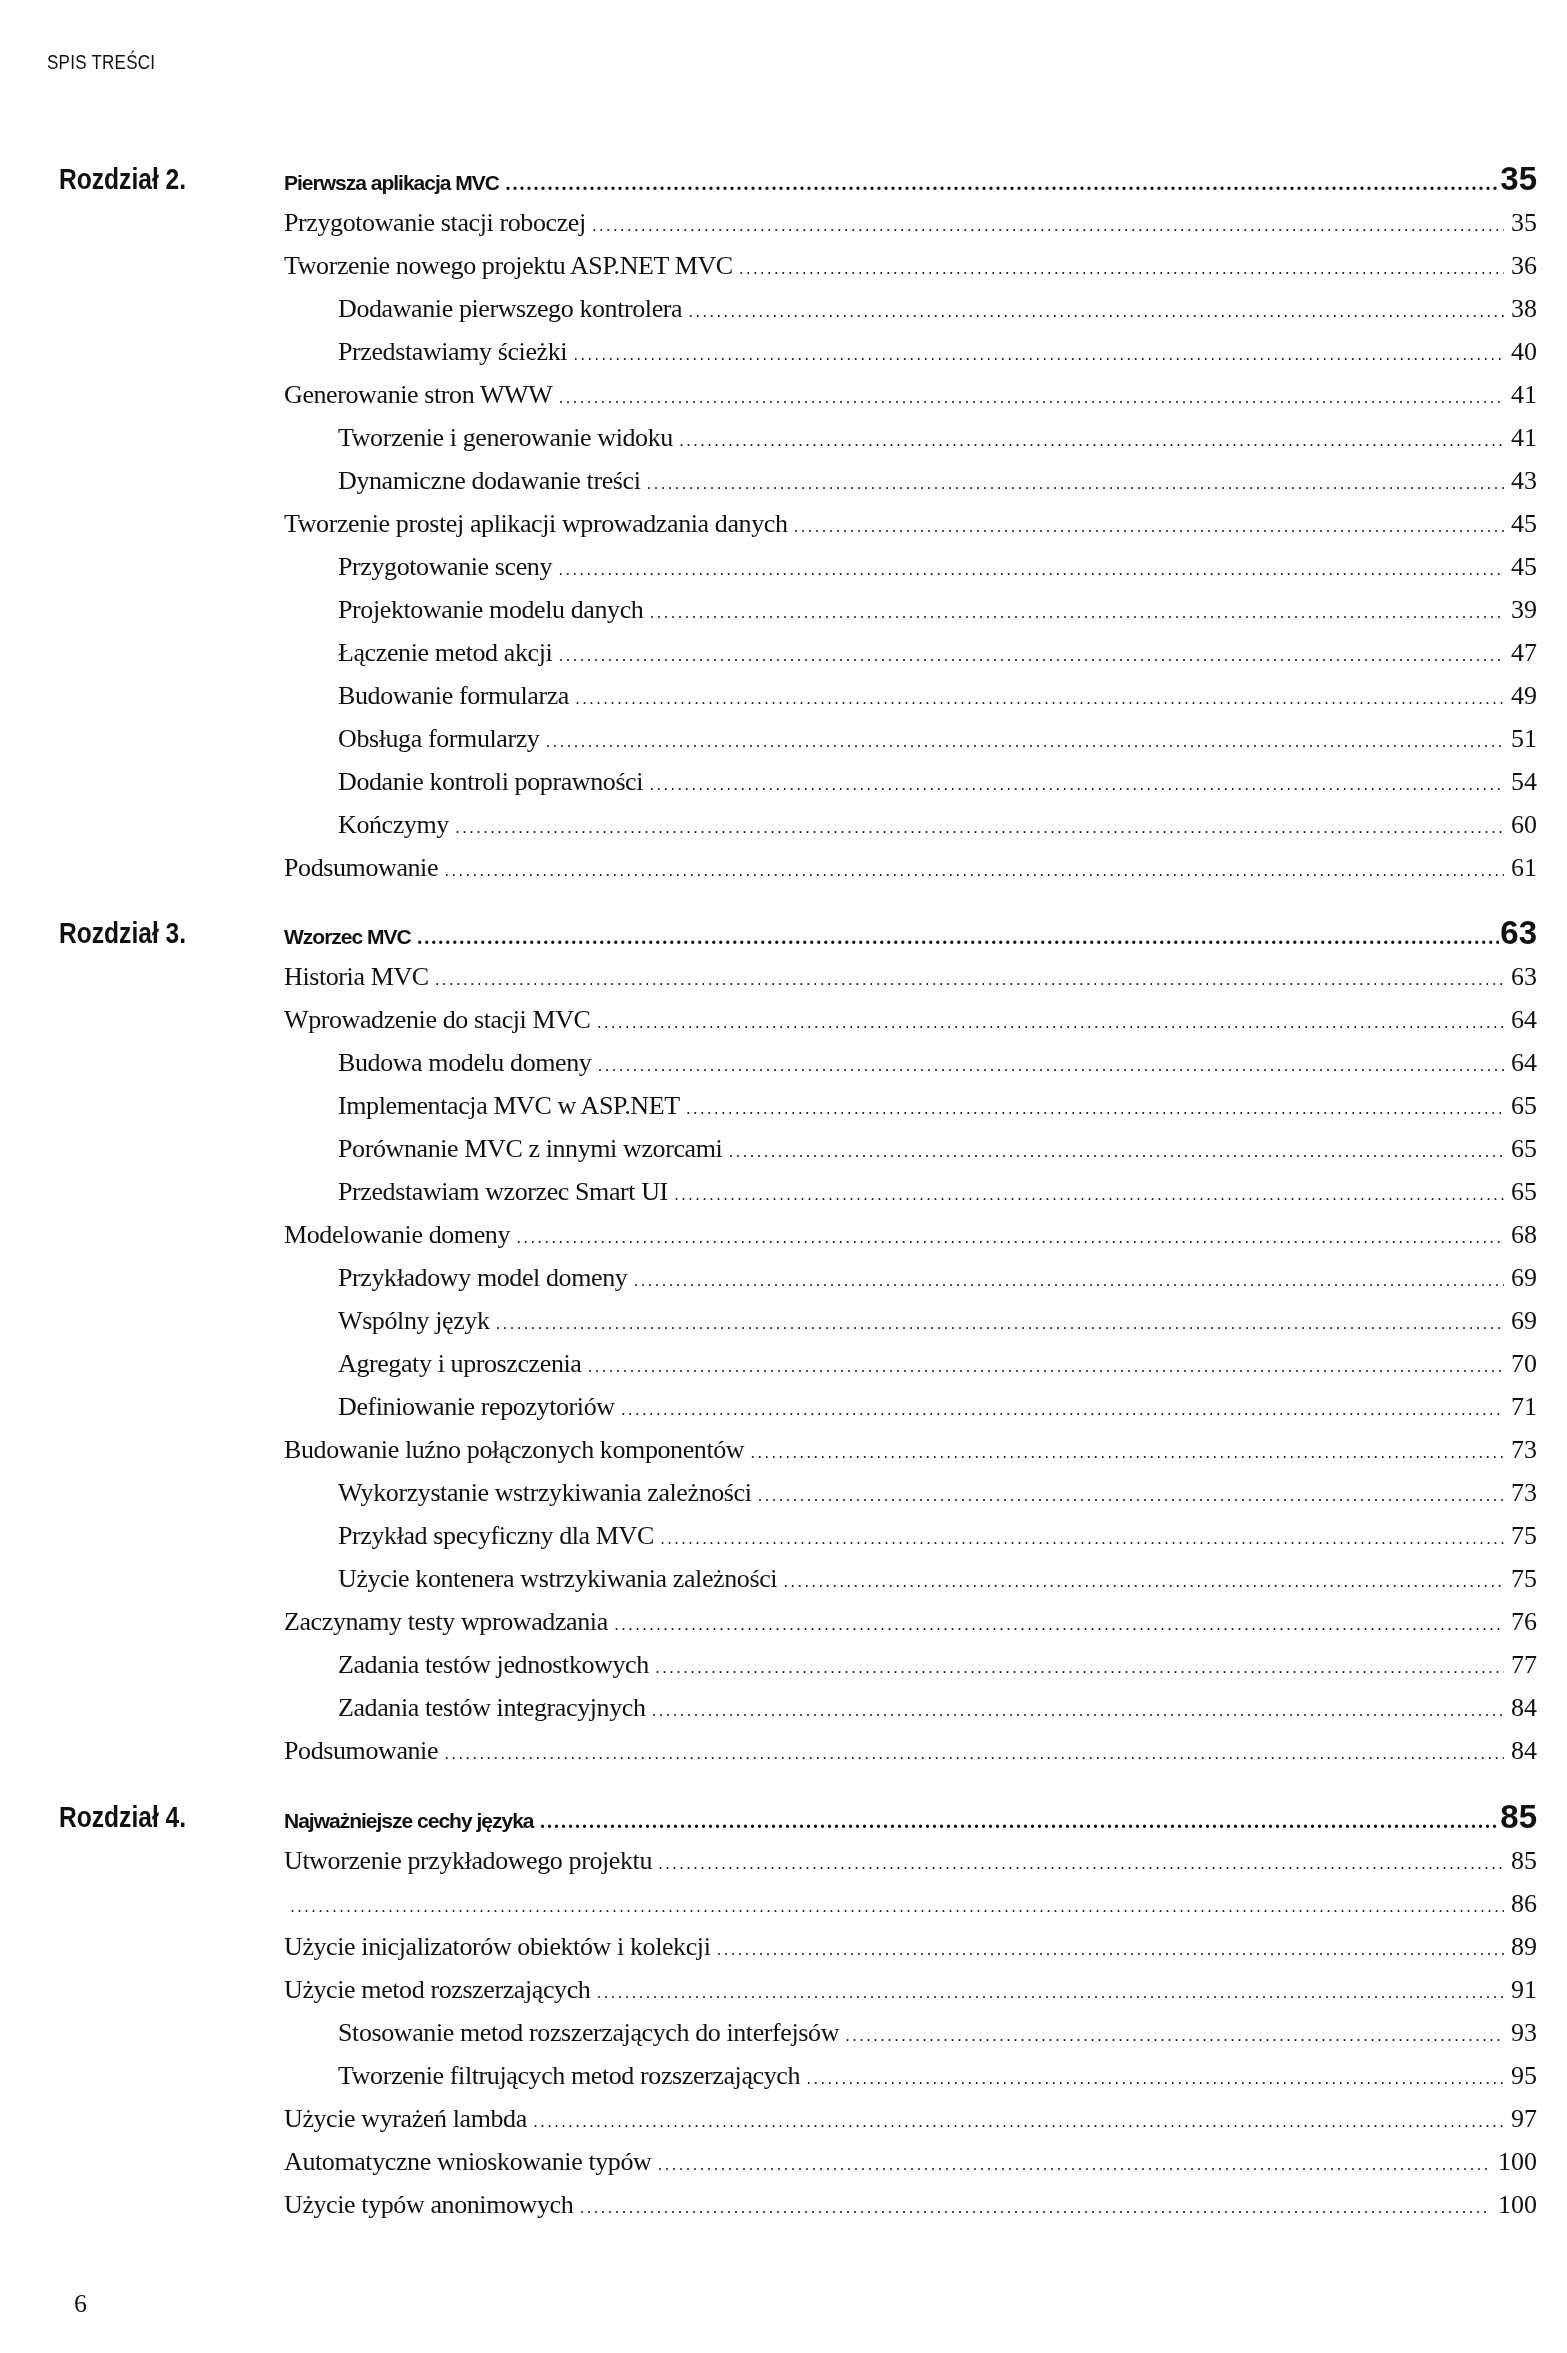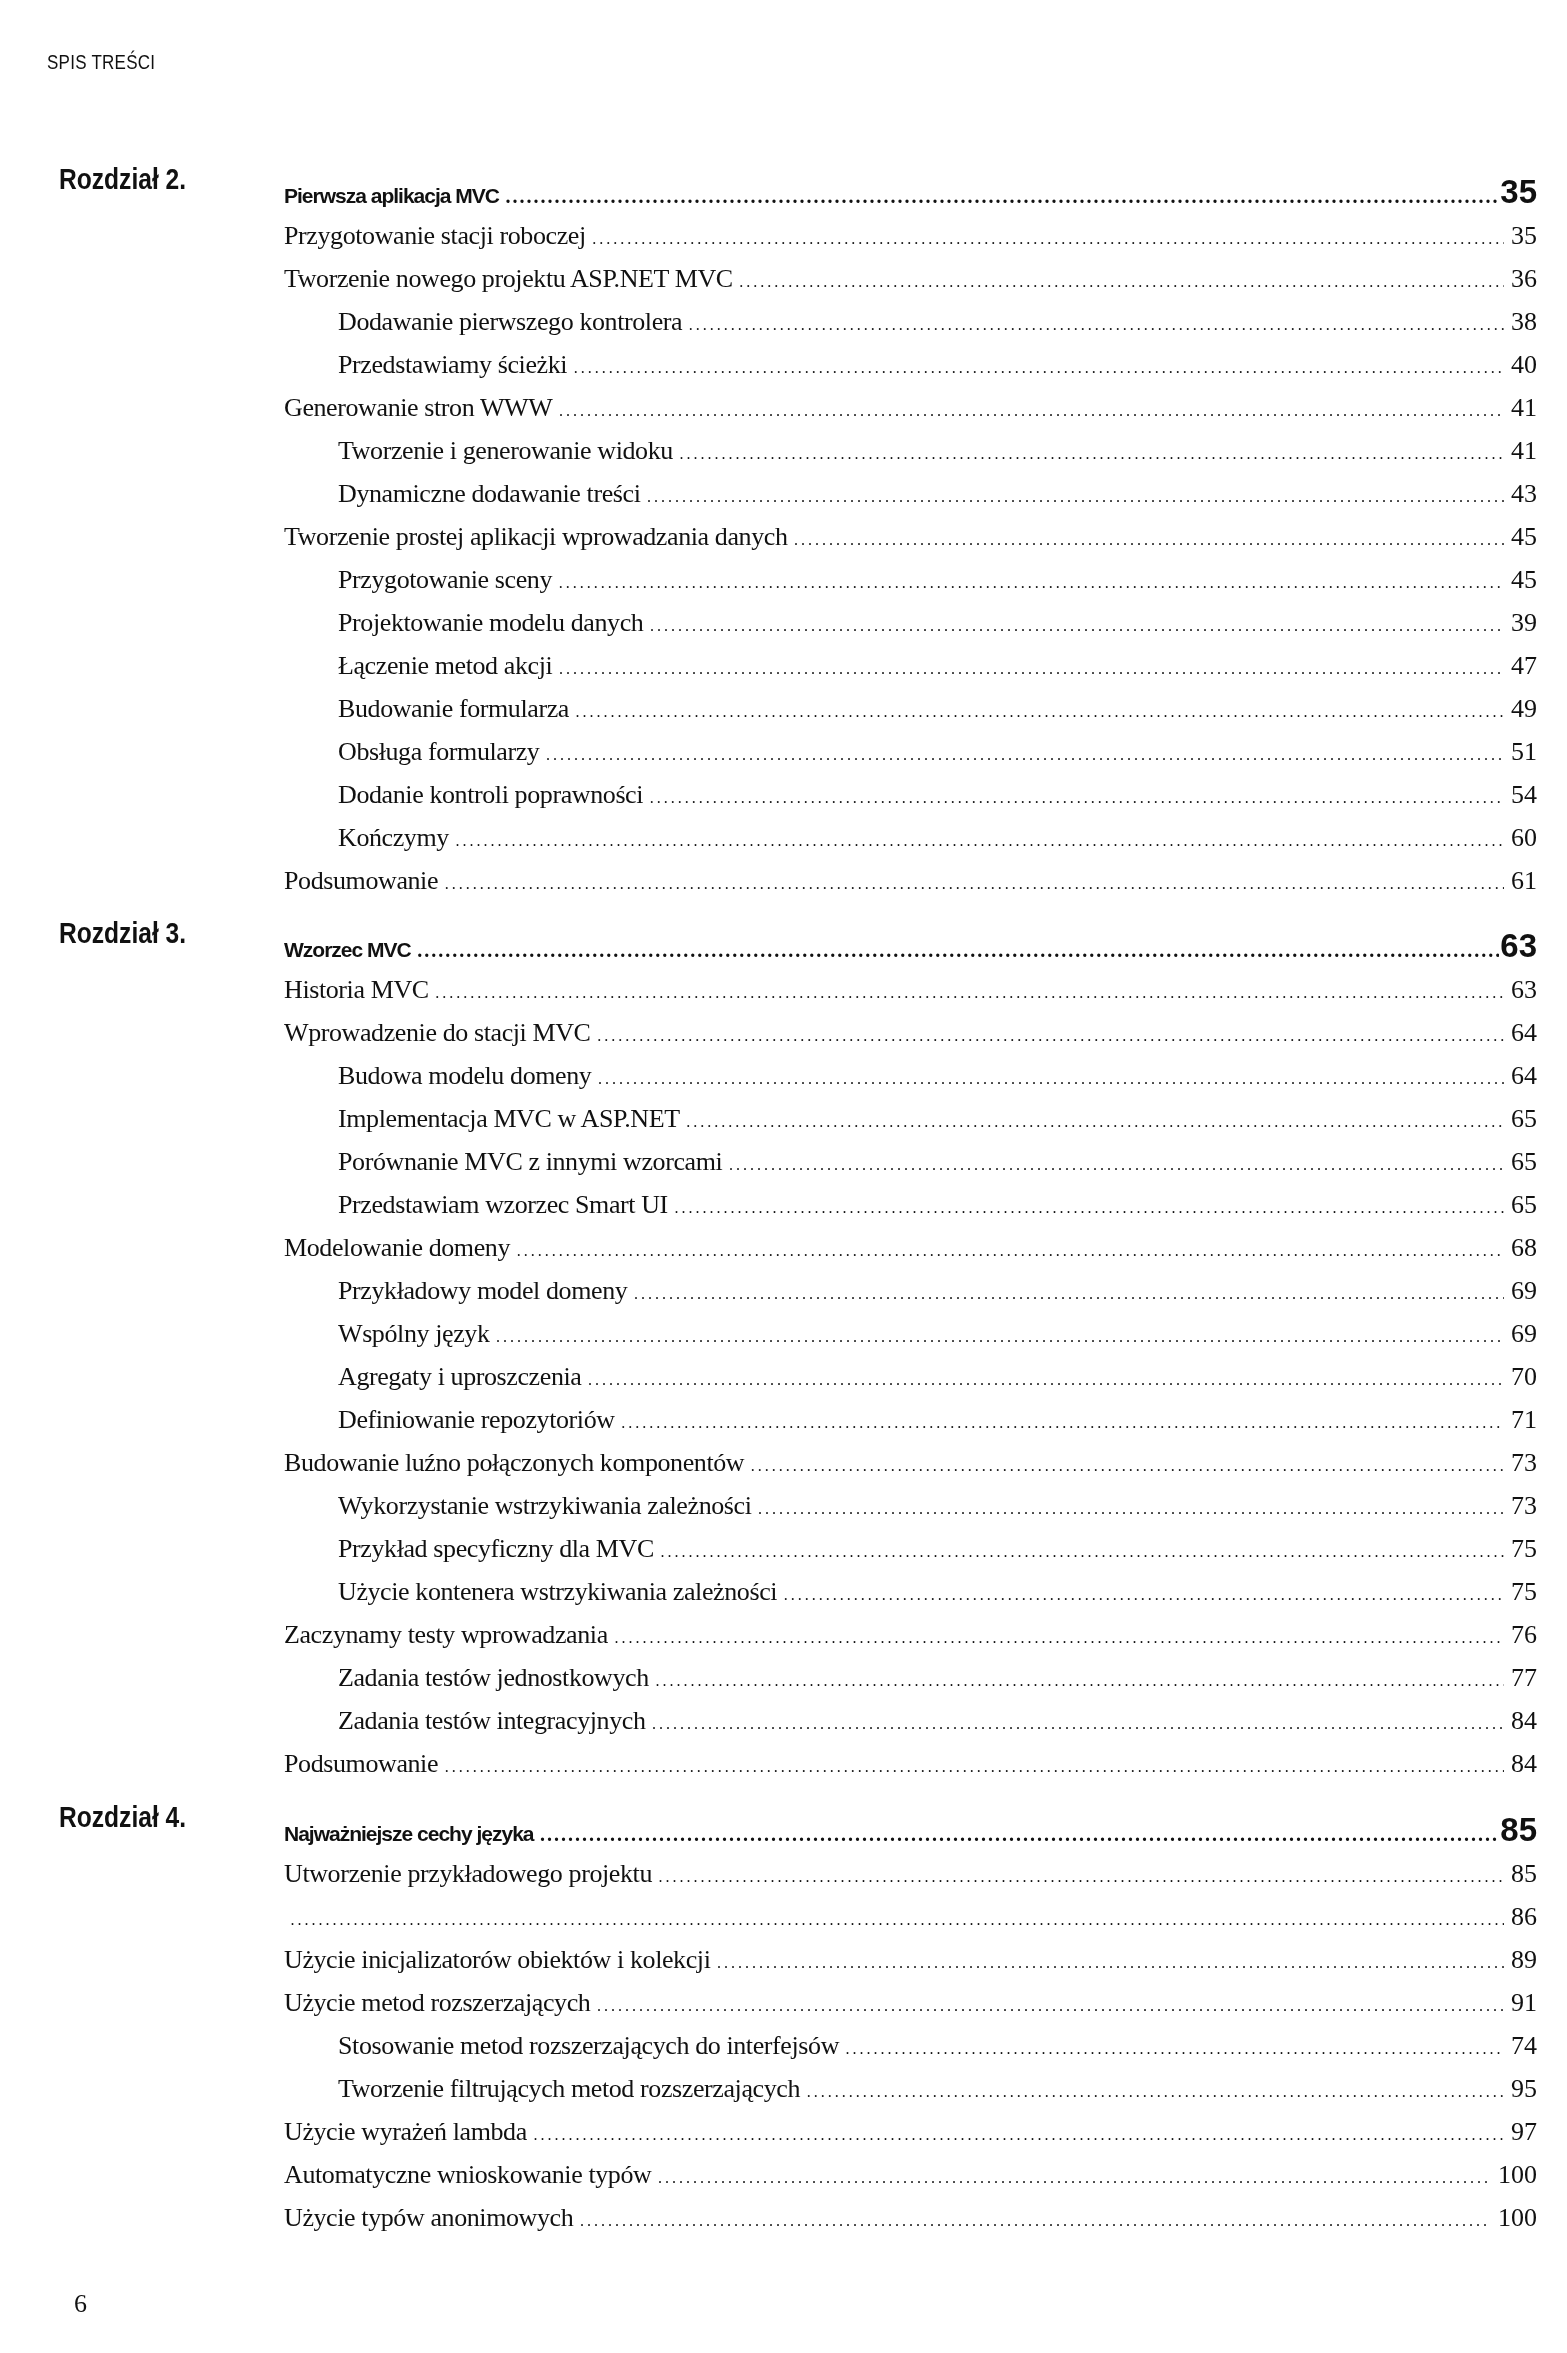--- a/index.html
+++ b/index.html
@@ -5,21 +5,21 @@
   html, body { margin: 0; padding: 0; background: #ffffff; }
   body { width: 1567px; height: 2354px; position: relative; overflow: hidden; color: #111; }
   .running-head { position: absolute; left: 47px; top: 51px; font-family: "Liberation Sans", sans-serif; font-size: 20px; letter-spacing: 0.3px; transform: scaleX(0.85); transform-origin: left; }
   .toc { position: absolute; left: 0; top: 157px; width: 1567px; }
   .chapter { position: relative; margin-bottom: 22.4px; }
   .chap-label { position: absolute; left: 59px; top: 0; font-family: "Liberation Sans", sans-serif; font-weight: bold; font-size: 30px; line-height: 44px; transform: scaleX(0.82); transform-origin: left; white-space: nowrap; }
   .row { display: flex; align-items: baseline; height: 43px; line-height: 43px; padding-right: 30px; white-space: nowrap; }
   .row .title { font-family: "Liberation Serif", serif; font-size: 26px; flex: 0 0 auto; letter-spacing: -0.4px; }
   .row .leader { flex: 1 1 auto; overflow: hidden; margin: 0 6.6px; font-family: "Liberation Serif", serif; font-size: 16px; letter-spacing: 3px; color: #111; }
   .row .leader::before { content: "....................................................................................................................................................................................................................................................................................................................................................................."; }
-  .row .page { font-family: "Liberation Serif", serif; font-size: 26px; flex: 0 0 auto; text-align: right; margin-top: 13px; }
+  .row .page { font-family: "Liberation Serif", serif; font-size: 26px; flex: 0 0 auto; text-align: right; }
   .row.l1 { padding-left: 284px; height: 44px; line-height: 44px; }
   .row.l1 .title { font-family: "Liberation Sans", sans-serif; font-weight: bold; font-size: 21px; letter-spacing: -1px; }
   .row.l1 .leader { font-weight: bold; font-size: 20px; letter-spacing: 2px; margin-right: 1.3px; }
   .row.l1 .page { font-family: "Liberation Sans", sans-serif; font-weight: bold; font-size: 33px; }
   .row.l2 { padding-left: 284px; }
   .row.l3 { padding-left: 338px; }
   .folio { position: absolute; left: 74px; top: 2289px; font-family: "Liberation Serif", serif; font-size: 26px; }
 </style>
 </head>
 <body>
@@ -240,21 +240,21 @@
         <span class="page">89</span>
       </div>
       <div class="row l2">
         <span class="title">Użycie metod rozszerzających</span>
         <span class="leader"></span>
         <span class="page">91</span>
       </div>
       <div class="row l3">
         <span class="title">Stosowanie metod rozszerzających do interfejsów</span>
         <span class="leader"></span>
-        <span class="page">74</span>
+        <span class="page">93</span>
       </div>
       <div class="row l3">
         <span class="title">Tworzenie filtrujących metod rozszerzających</span>
         <span class="leader"></span>
         <span class="page">95</span>
       </div>
       <div class="row l2">
         <span class="title">Użycie wyrażeń lambda</span>
         <span class="leader"></span>
         <span class="page">97</span>

